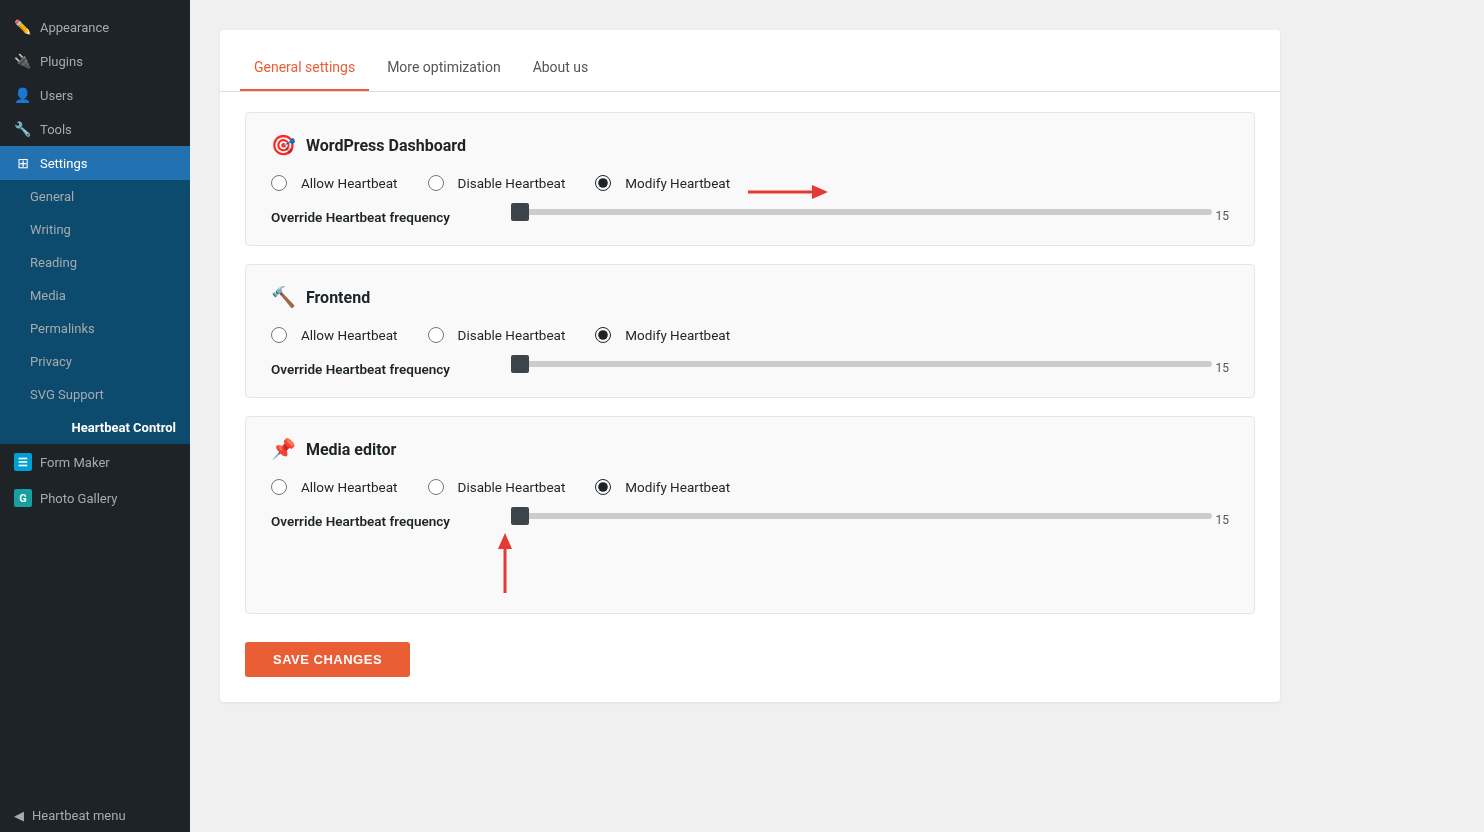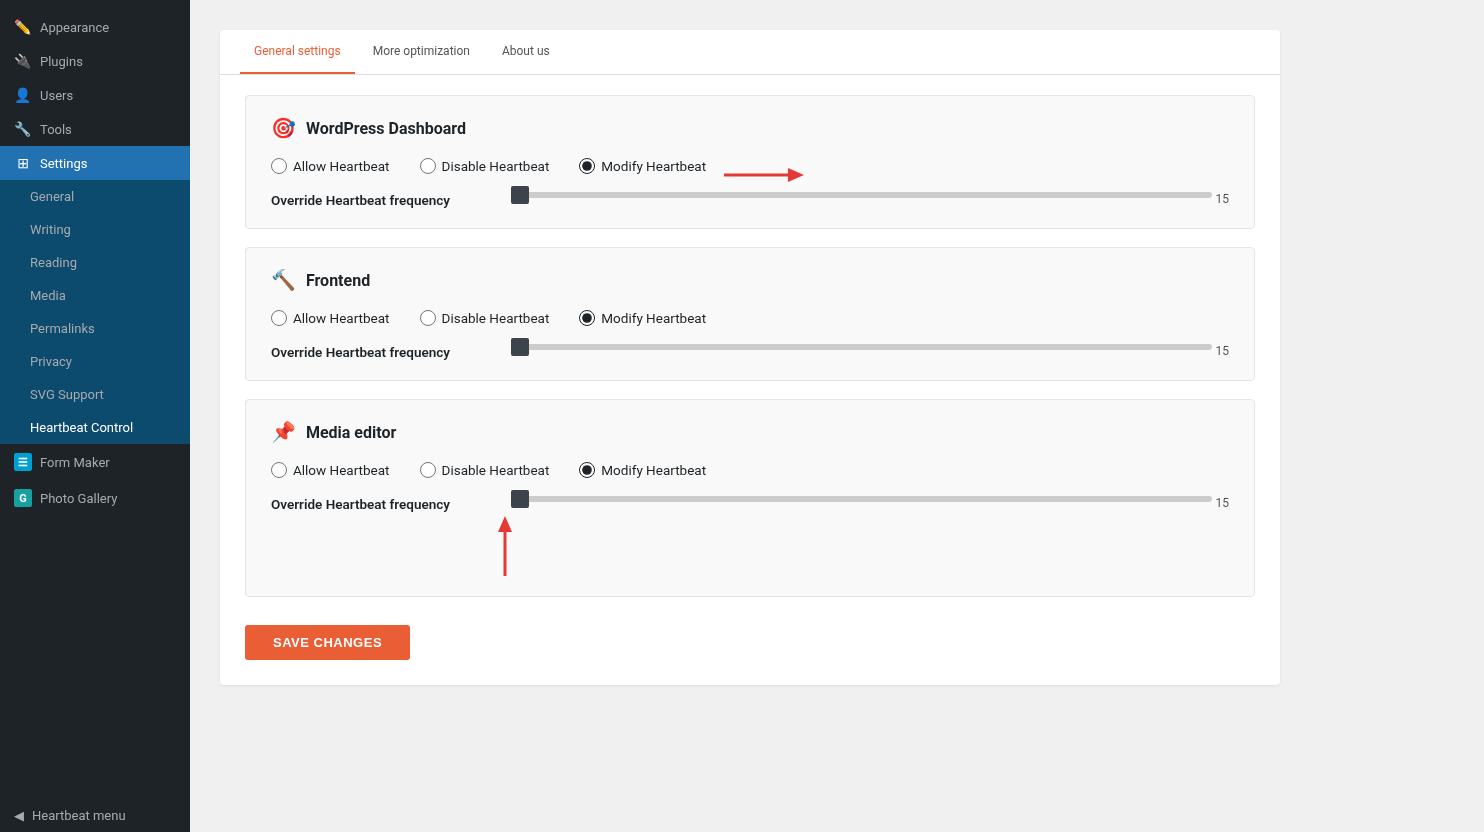--- a/index.html
+++ b/index.html
@@ -78,22 +78,22 @@
     
     .tabs {
       display: flex;
       align-items: center;
       border-bottom: 1px solid #ddd;
       padding: 0 20px;
       background: #fff;
       border-radius: 4px 4px 0 0;
     }
     .tab {
-      padding: 14px 14px 14px;
-      font-size: 12px;
+      padding: 29px 14px 14px;
+      font-size: 14px;
       color: #555;
       cursor: pointer;
       border-bottom: 2px solid transparent;
       margin-right: 4px;
     }
     .tab.active {
       color: #e95e35;
       border-bottom: 2px solid #e95e35;
     }
 
@@ -126,21 +126,21 @@
     
     .radio-group {
       display: flex;
       align-items: center;
       gap: 30px;
       margin-bottom: 18px;
     }
     .radio-option {
       display: flex;
       align-items: center;
-      gap: 6px;
+      gap: 14px;
       font-size: 13.5px;
       color: #1d2327;
       cursor: pointer;
     }
     .radio-option input[type="radio"] {
       width: 16px;
       height: 16px;
       cursor: pointer;
       accent-color: #1d2327;
     }
@@ -283,21 +283,21 @@
     </div>
     <div class="sidebar-item">
       <span>Permalinks</span>
     </div>
     <div class="sidebar-item">
       <span>Privacy</span>
     </div>
     <div class="sidebar-item">
       <span>SVG Support</span>
     </div>
-    <div class="sidebar-item active-sub" style="font-weight:400;color:#fff;">
+    <div class="sidebar-item active-sub" style="font-weight:700;color:#fff;justify-content:flex-end;">
       <span>Heartbeat Control</span>
     </div>
   </div>
 
   <div class="sidebar-plugin-item">
     <span class="plugin-icon icon-fm">☰</span>
     <span>Form Maker</span>
   </div>
   <div class="sidebar-plugin-item">
     <span class="plugin-icon icon-pg" style="background:#17a0a0;">G</span>

